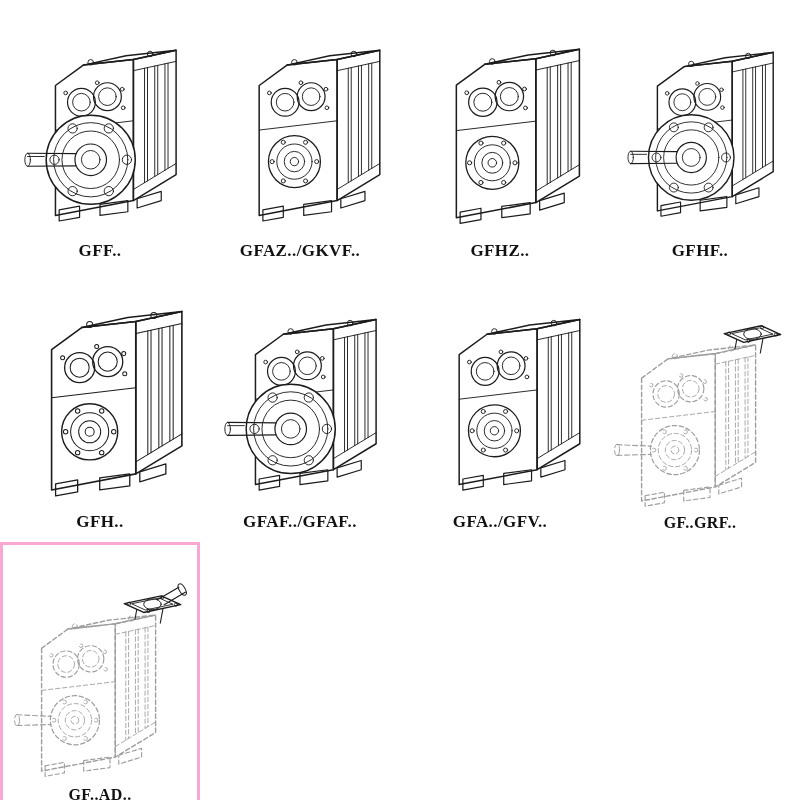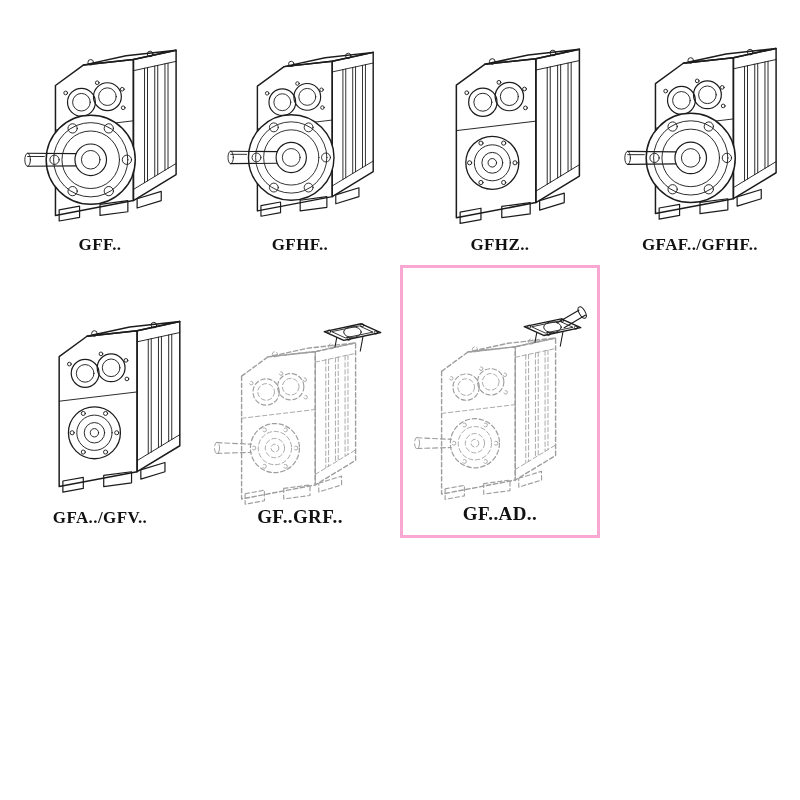--- a/index.html
+++ b/index.html
@@ -2,22 +2,22 @@
 <html><head>
 <meta charset="utf-8">
 <style>
   html,body{margin:0;padding:0;background:#ffffff;}
   body{width:800px;height:800px;font-family:"Liberation Serif",serif;color:#111;}
   .page{width:800px;height:800px;background:#fff;overflow:hidden;}
   .grid{display:grid;width:800px;height:800px;grid-template-columns:repeat(4,200px);grid-template-rows:repeat(3,1fr);}
   .cell{margin:0;display:flex;flex-direction:column;align-items:center;justify-content:flex-end;padding:2px 0 10px 0;box-sizing:border-box;}
   .cell.boxed{border:3px solid #f9a8d4;}
   .art{width:192px;height:232px;flex:0 0 auto;display:block;}
-  .label{font-weight:bold;font-size:17px;letter-spacing:.4px;margin-top:1px;white-space:nowrap;}
-  .label-lg{font-size:19px;}
+  .label{font-weight:bold;font-size:17px;letter-spacing:.4px;margin-top:7px;white-space:nowrap;}
+  .label-lg{font-size:16px;}
   .ink{color:#1c1c1c;}
   .ghost{color:#9e9e9e;stroke-dasharray:5 3;}
   .defs{position:absolute;width:0;height:0;overflow:hidden;}
 </style>
 </head>
 <body>
 
 <svg class="defs" aria-hidden="true">
   <defs>
 
@@ -140,50 +140,66 @@
 
     <figure class="cell">
       <svg class="art" viewBox="0 0 200 250">
         <g transform="translate(4,8)">
             <use href="#sym-flange" class="ink"></use>
           </g>
       </svg>
       <figcaption class="label">GFF..</figcaption>
     </figure>
 
+    <figure class="cell">
+      <svg class="art" viewBox="0 0 200 250">
+        <g transform="translate(8,8)">
+            <use href="#sym-plain" class="ink"></use>
+          </g>
+      </svg>
+      <figcaption class="label">GFAZ../GKVF..</figcaption>
+    </figure>
+
+    <figure class="cell">
+      <svg class="art" viewBox="0 0 200 250">
+        <g transform="translate(4,6) scale(1.02)">
+            <use href="#sym-plain" class="ink"></use>
+          </g>
+      </svg>
+      <figcaption class="label">GFHZ..</figcaption>
+    </figure>
 
     <figure class="cell">
       <svg class="art" viewBox="0 0 200 250">
         <g transform="translate(8,12) scale(0.96)">
             <use href="#sym-flange" class="ink"></use>
           </g>
       </svg>
       <figcaption class="label">GFHF..</figcaption>
     </figure>
 
     <figure class="cell">
       <svg class="art" viewBox="0 0 200 250">
-        <g transform="translate(4,6) scale(1.02)">
-            <use href="#sym-plain" class="ink"></use>
-          </g>
-      </svg>
-      <figcaption class="label">GFHZ..</figcaption>
-    </figure>
-
+        <g transform="translate(-4,-6) scale(1.08)">
+            <use href="#sym-plain" class="ink"></use>
+          </g>
+      </svg>
+      <figcaption class="label">GFH..</figcaption>
+    </figure>
 
 
 
 
     <figure class="cell">
       <svg class="art" viewBox="0 0 200 250">
         <g transform="translate(4,6)">
             <use href="#sym-flange" class="ink"></use>
           </g>
       </svg>
-      <figcaption class="label">GFAF../GFHF..</figcaption>
+      <figcaption class="label">GFAF../GFAF..</figcaption>
     </figure>
 
     <figure class="cell">
       <svg class="art" viewBox="0 0 200 250">
         <g transform="translate(8,6)">
             <use href="#sym-plain" class="ink"></use>
           </g>
       </svg>
       <figcaption class="label">GFA../GFV..</figcaption>
     </figure>

